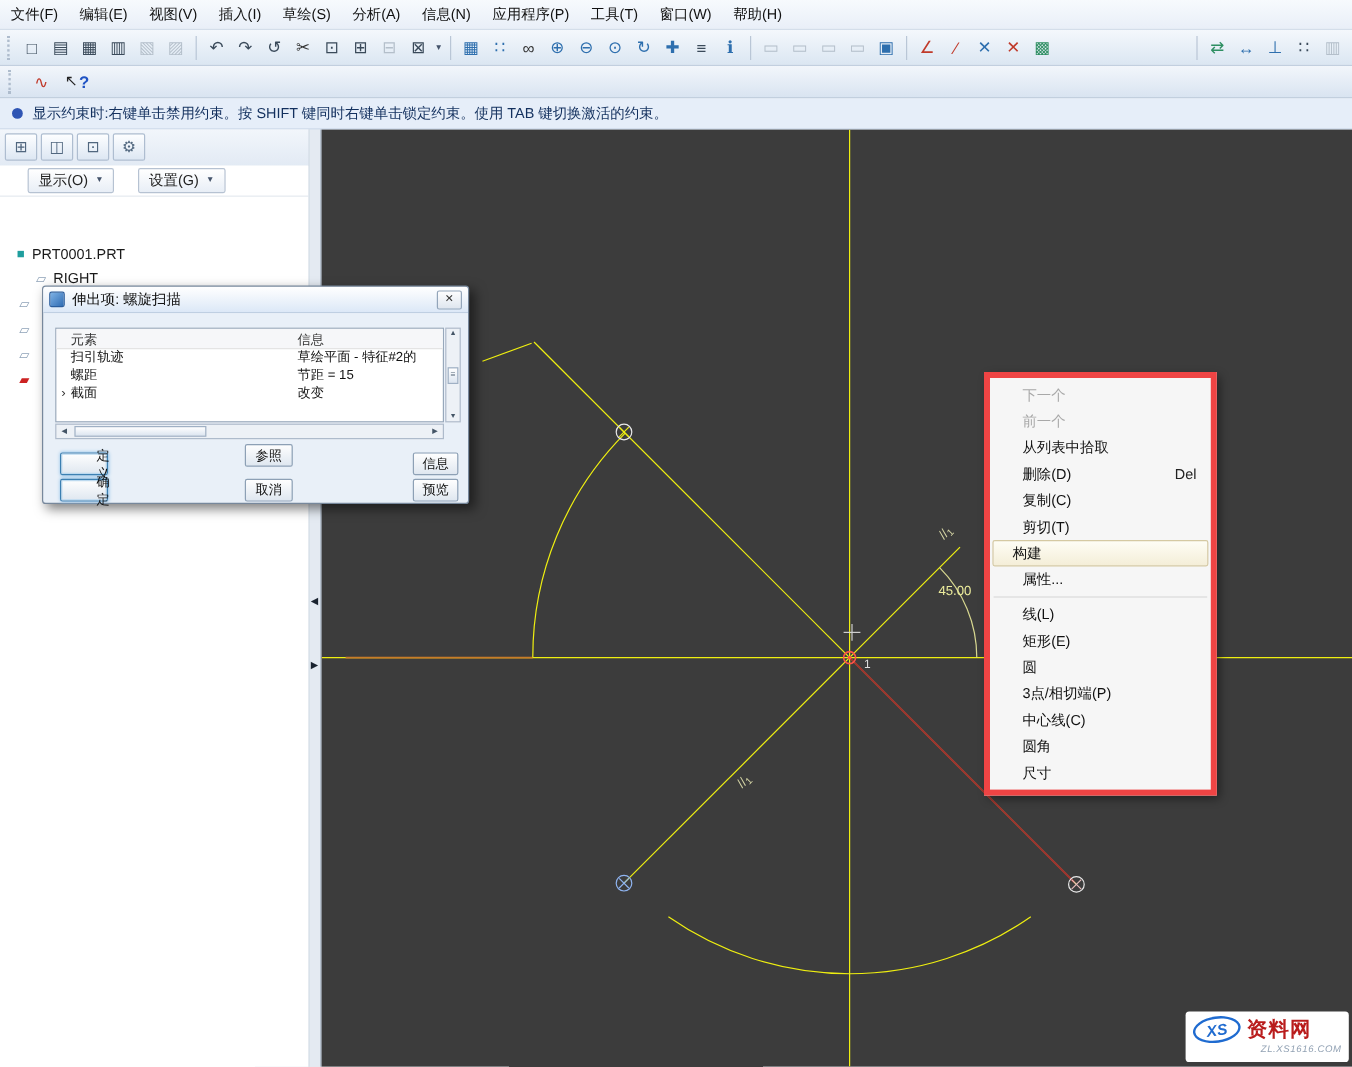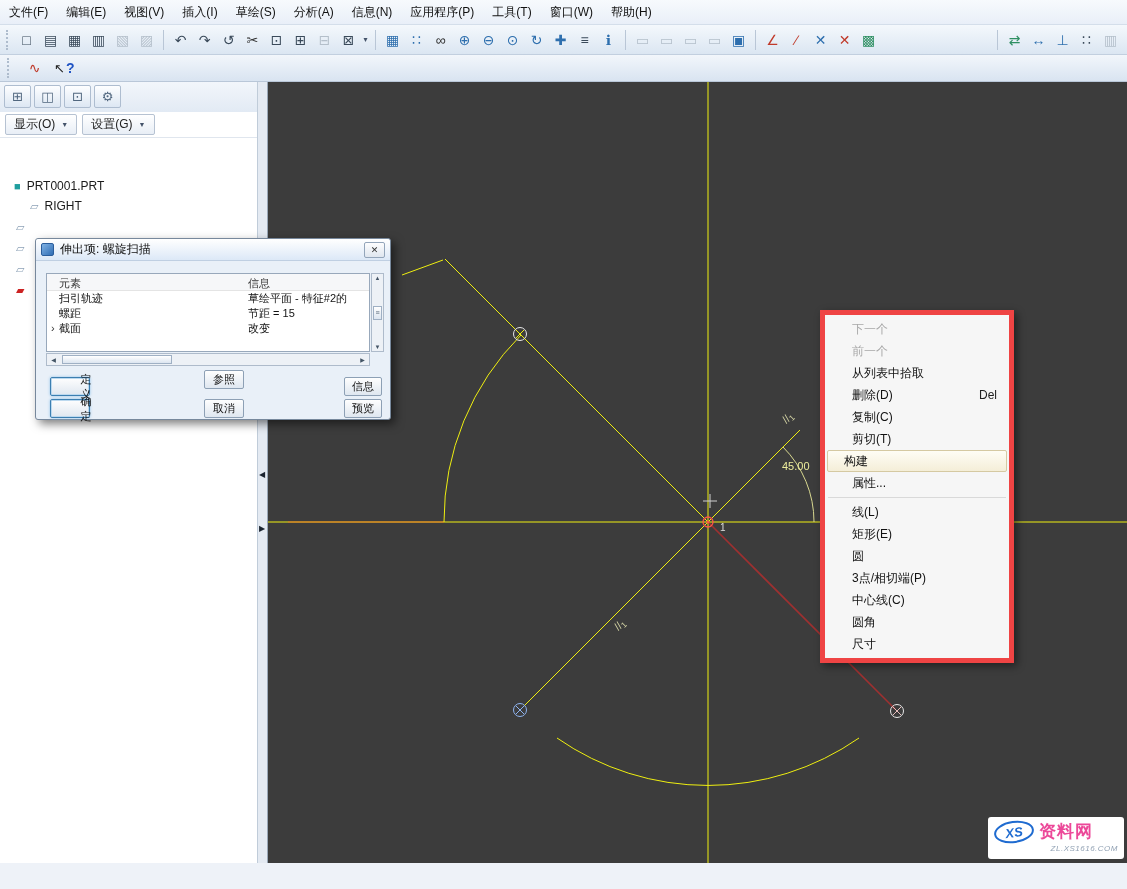--- a/index.html
+++ b/index.html
@@ -29,21 +29,21 @@
 
   
   .statusbar{height:26px;display:flex;align-items:center;gap:8px;padding-left:10px;background:#e6eef9;border-bottom:1px solid #c9d6e6;font-size:12px;color:#13305e;}
   .dot{width:9px;height:9px;border-radius:50%;background:#2f55b4;flex:0 0 auto;}
 
   
   .main{display:flex;height:781px;}
   .left-panel{width:258px;background:#f2f5f9;position:relative;border-right:1px solid #c0ccd9;}
   .panel-tabs{height:30px;display:flex;gap:3px;padding:3px 4px;background:linear-gradient(#f2f6fb,#e2eaf4);}
   .ptab{width:27px;height:23px;border:1px solid #aebdd0;border-radius:2px;background:linear-gradient(#fdfeff,#dde7f3);font-size:13px;color:#51677f;display:flex;align-items:center;justify-content:center;}
-  .panel-dropdowns{height:26px;display:flex;gap:5px;padding:2px 5px;background:#fff;border-bottom:1px solid #e0e6ee;}
+  .panel-dropdowns{height:26px;display:flex;gap:20px;padding:2px 23px;background:#fff;border-bottom:1px solid #e0e6ee;}
   .pdrop{display:flex;align-items:center;gap:6px;font-size:12px;border:1px solid #b6c2d2;background:linear-gradient(#ffffff,#e8eef6);padding:1px 8px;border-radius:2px;color:#222;}
   .pdrop .caret2{font-size:7px;color:#44536a;}
   .tree{position:absolute;top:56px;left:0;right:0;bottom:0;background:#fff;font-size:12px;color:#1a1a1a;padding-top:38px;}
   .tree-item{display:flex;align-items:center;gap:6px;height:20px;padding-left:14px;}
   .tree-item.indent{padding-left:30px;}
   .ticon{font-size:11px}
   .ticon.teal{color:#1f9e9e}
   .ticon.gray{color:#8fa3b8}
   .ticon.red{color:#cc2222}
   .sliver{position:absolute;left:16px;font-size:11px;}
@@ -51,21 +51,21 @@
   .split-arrow{position:absolute;left:1px;font-size:8px;color:#1a2330;}
 
   
   .canvas{flex:1;position:relative;background:#3c3c3c;overflow:hidden;}
   .sketch{position:absolute;left:0;top:0;}
 
   
   .watermark{position:absolute;right:3px;bottom:4px;width:136px;height:42px;background:#fff;border-radius:3px;padding:3px 6px 2px 6px;}
   .wm-row{display:flex;align-items:center;gap:5px;}
   .wm-logo{width:40px;height:22px;border:2px solid #1f6bd0;border-radius:50%;color:#1f6bd0;font-style:italic;font-weight:bold;font-size:13px;display:flex;align-items:center;justify-content:center;transform:rotate(-8deg);flex:0 0 auto;}
-  .wm-brand{color:#ec4899;font-weight:bold;font-size:17px;letter-spacing:1px;white-space:nowrap;}
+  .wm-brand{color:#b91c1c;font-weight:bold;font-size:17px;letter-spacing:1px;white-space:nowrap;}
   .wm-url{text-align:right;font-size:8px;color:#92a2b4;margin-top:1px;letter-spacing:.5px;font-style:italic;}
 
   
   .dialog{position:absolute;left:35px;top:238px;width:356px;height:182px;background:#e9f0f8;border:1px solid #77889c;border-radius:3px;box-shadow:4px 4px 10px rgba(0,0,0,.5);z-index:40;font-size:11px;}
   .dlg-title{height:22px;display:flex;align-items:center;gap:6px;padding:0 5px;background:linear-gradient(#ffffff,#dce8f7);border-bottom:1px solid #bfcfe2;border-radius:3px 3px 0 0;font-size:12px;color:#111;}
   .dlg-icon{width:13px;height:13px;background:linear-gradient(135deg,#7fb2e5,#2f6cb3);border:1px solid #2a5d9c;border-radius:2px;flex:0 0 auto;}
   .dlg-close{margin-left:auto;width:21px;height:16px;border:1px solid #93a5ba;border-radius:2px;background:linear-gradient(#fdfdfe,#dfe6ef);font-size:9px;color:#333;display:flex;align-items:center;justify-content:center;}
   .dlg-table{position:absolute;left:10px;top:34px;width:324px;height:79px;background:#fff;border:1px solid #98a8bb;overflow:hidden;}
   .dlg-thead{display:flex;height:17px;border-bottom:1px solid #e4e4e4;color:#333;background:#f6f7f9;}
   .th-el{width:195px;padding:2px 0 0 12px;}
@@ -161,20 +161,24 @@
 
   <div class="toolbar2">
     <span class="grip"></span>
     <span class="tbi red">∿</span>
     <span class="helpbtn">
       <span class="arrow">↖</span>
       <span class="q">?</span>
     </span>
   </div>
 
+  <div class="statusbar">
+    <span class="dot"></span>
+    <span>显示约束时:右键单击禁用约束。按 SHIFT 键同时右键单击锁定约束。使用 TAB 键切换激活的约束。</span>
+  </div>
 
   <div class="main">
 
     <div class="left-panel">
       <div class="panel-tabs">
         <span class="ptab">⊞</span>
         <span class="ptab">◫</span>
         <span class="ptab">⊡</span>
         <span class="ptab">⚙</span>
       </div>

